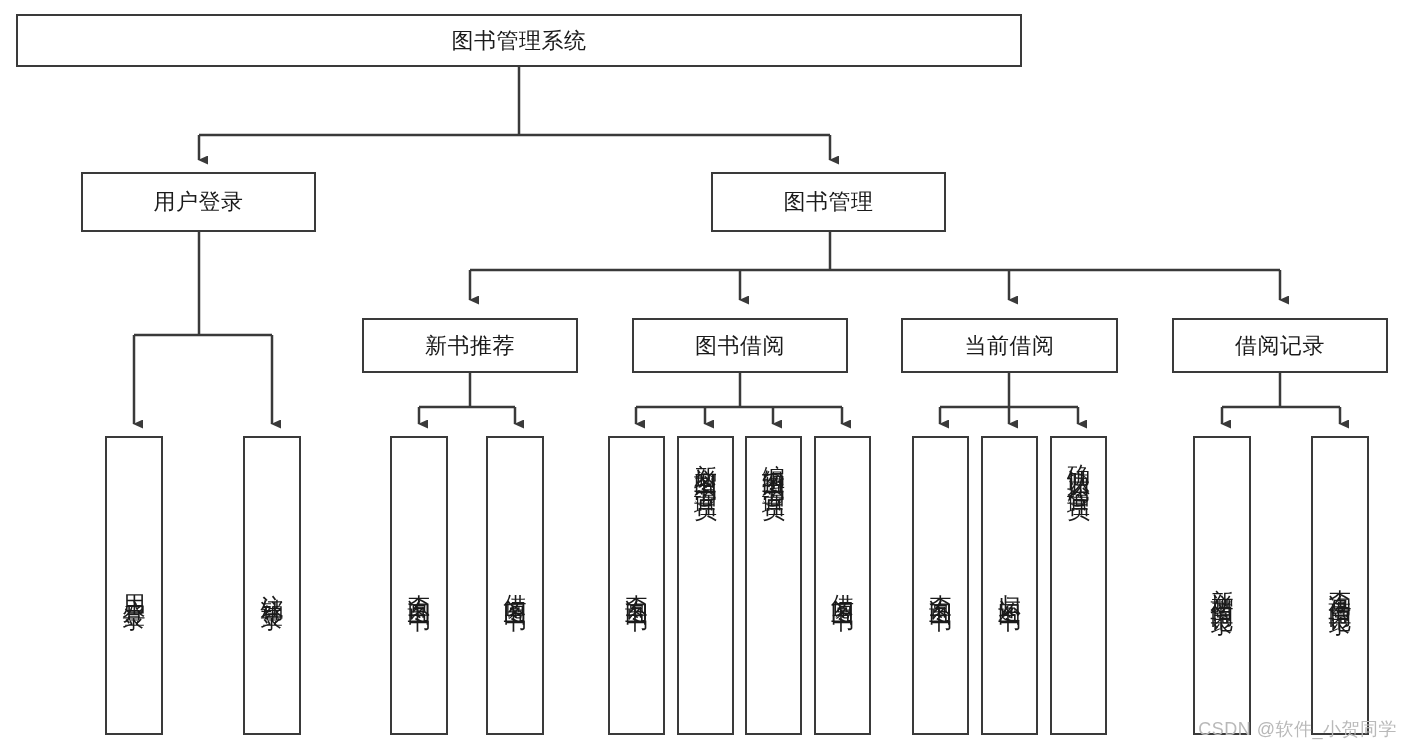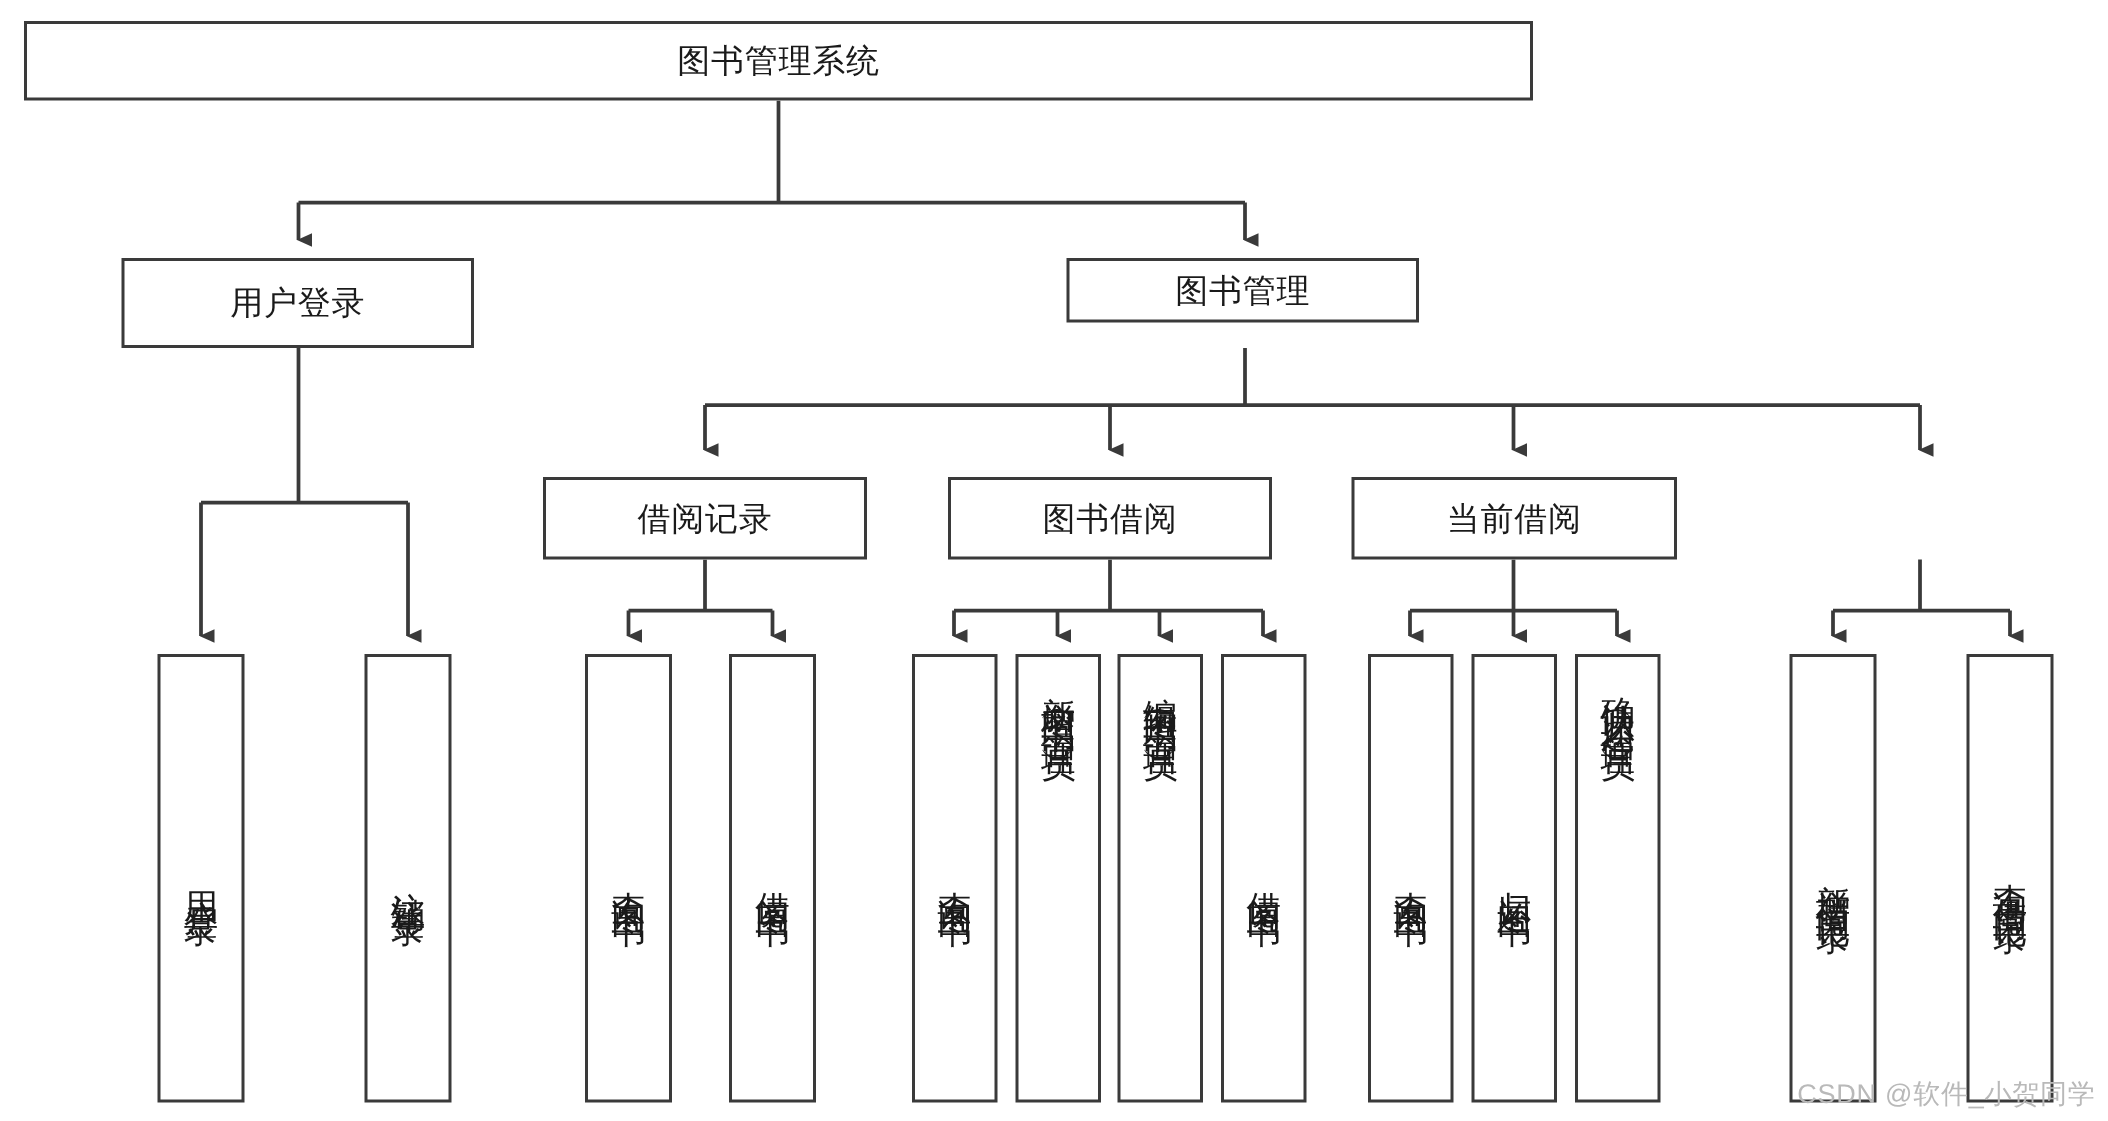--- a/index.html
+++ b/index.html
@@ -129,36 +129,39 @@
   </svg>
 
   <div class="node horiz" style="left:16px; top:14px; width:1006px; height:53px;">
     <span class="node-label">图书管理系统</span>
   </div>
 
   <div class="node horiz" style="left:81px; top:172px; width:235px; height:60px;">
     <span class="node-label">用户登录</span>
   </div>
 
-  <div class="node horiz" style="left:711px; top:172px; width:235px; height:43px;">
+  <div class="node horiz" style="left:711px; top:172px; width:235px; height:60px;">
     <span class="node-label">图书管理</span>
   </div>
 
   <div class="node horiz" style="left:362px; top:318px; width:216px; height:55px;">
-    <span class="node-label">借阅记录</span>
+    <span class="node-label">新书推荐</span>
   </div>
 
   <div class="node horiz" style="left:901px; top:318px; width:217px; height:55px;">
     <span class="node-label">当前借阅</span>
   </div>
 
   <div class="node horiz" style="left:632px; top:318px; width:216px; height:55px;">
     <span class="node-label">图书借阅</span>
   </div>
 
+  <div class="node horiz" style="left:1172px; top:318px; width:216px; height:55px;">
+    <span class="node-label">借阅记录</span>
+  </div>
 
   <div class="node vert centered" style="left:105px; top:436px; width:58px; height:299px;">
     <span class="node-label">用户登录</span>
   </div>
 
   <div class="node vert centered" style="left:243px; top:436px; width:58px; height:299px;">
     <span class="node-label">注销登录</span>
   </div>
 
   <div class="node vert centered" style="left:390px; top:436px; width:58px; height:299px;">

